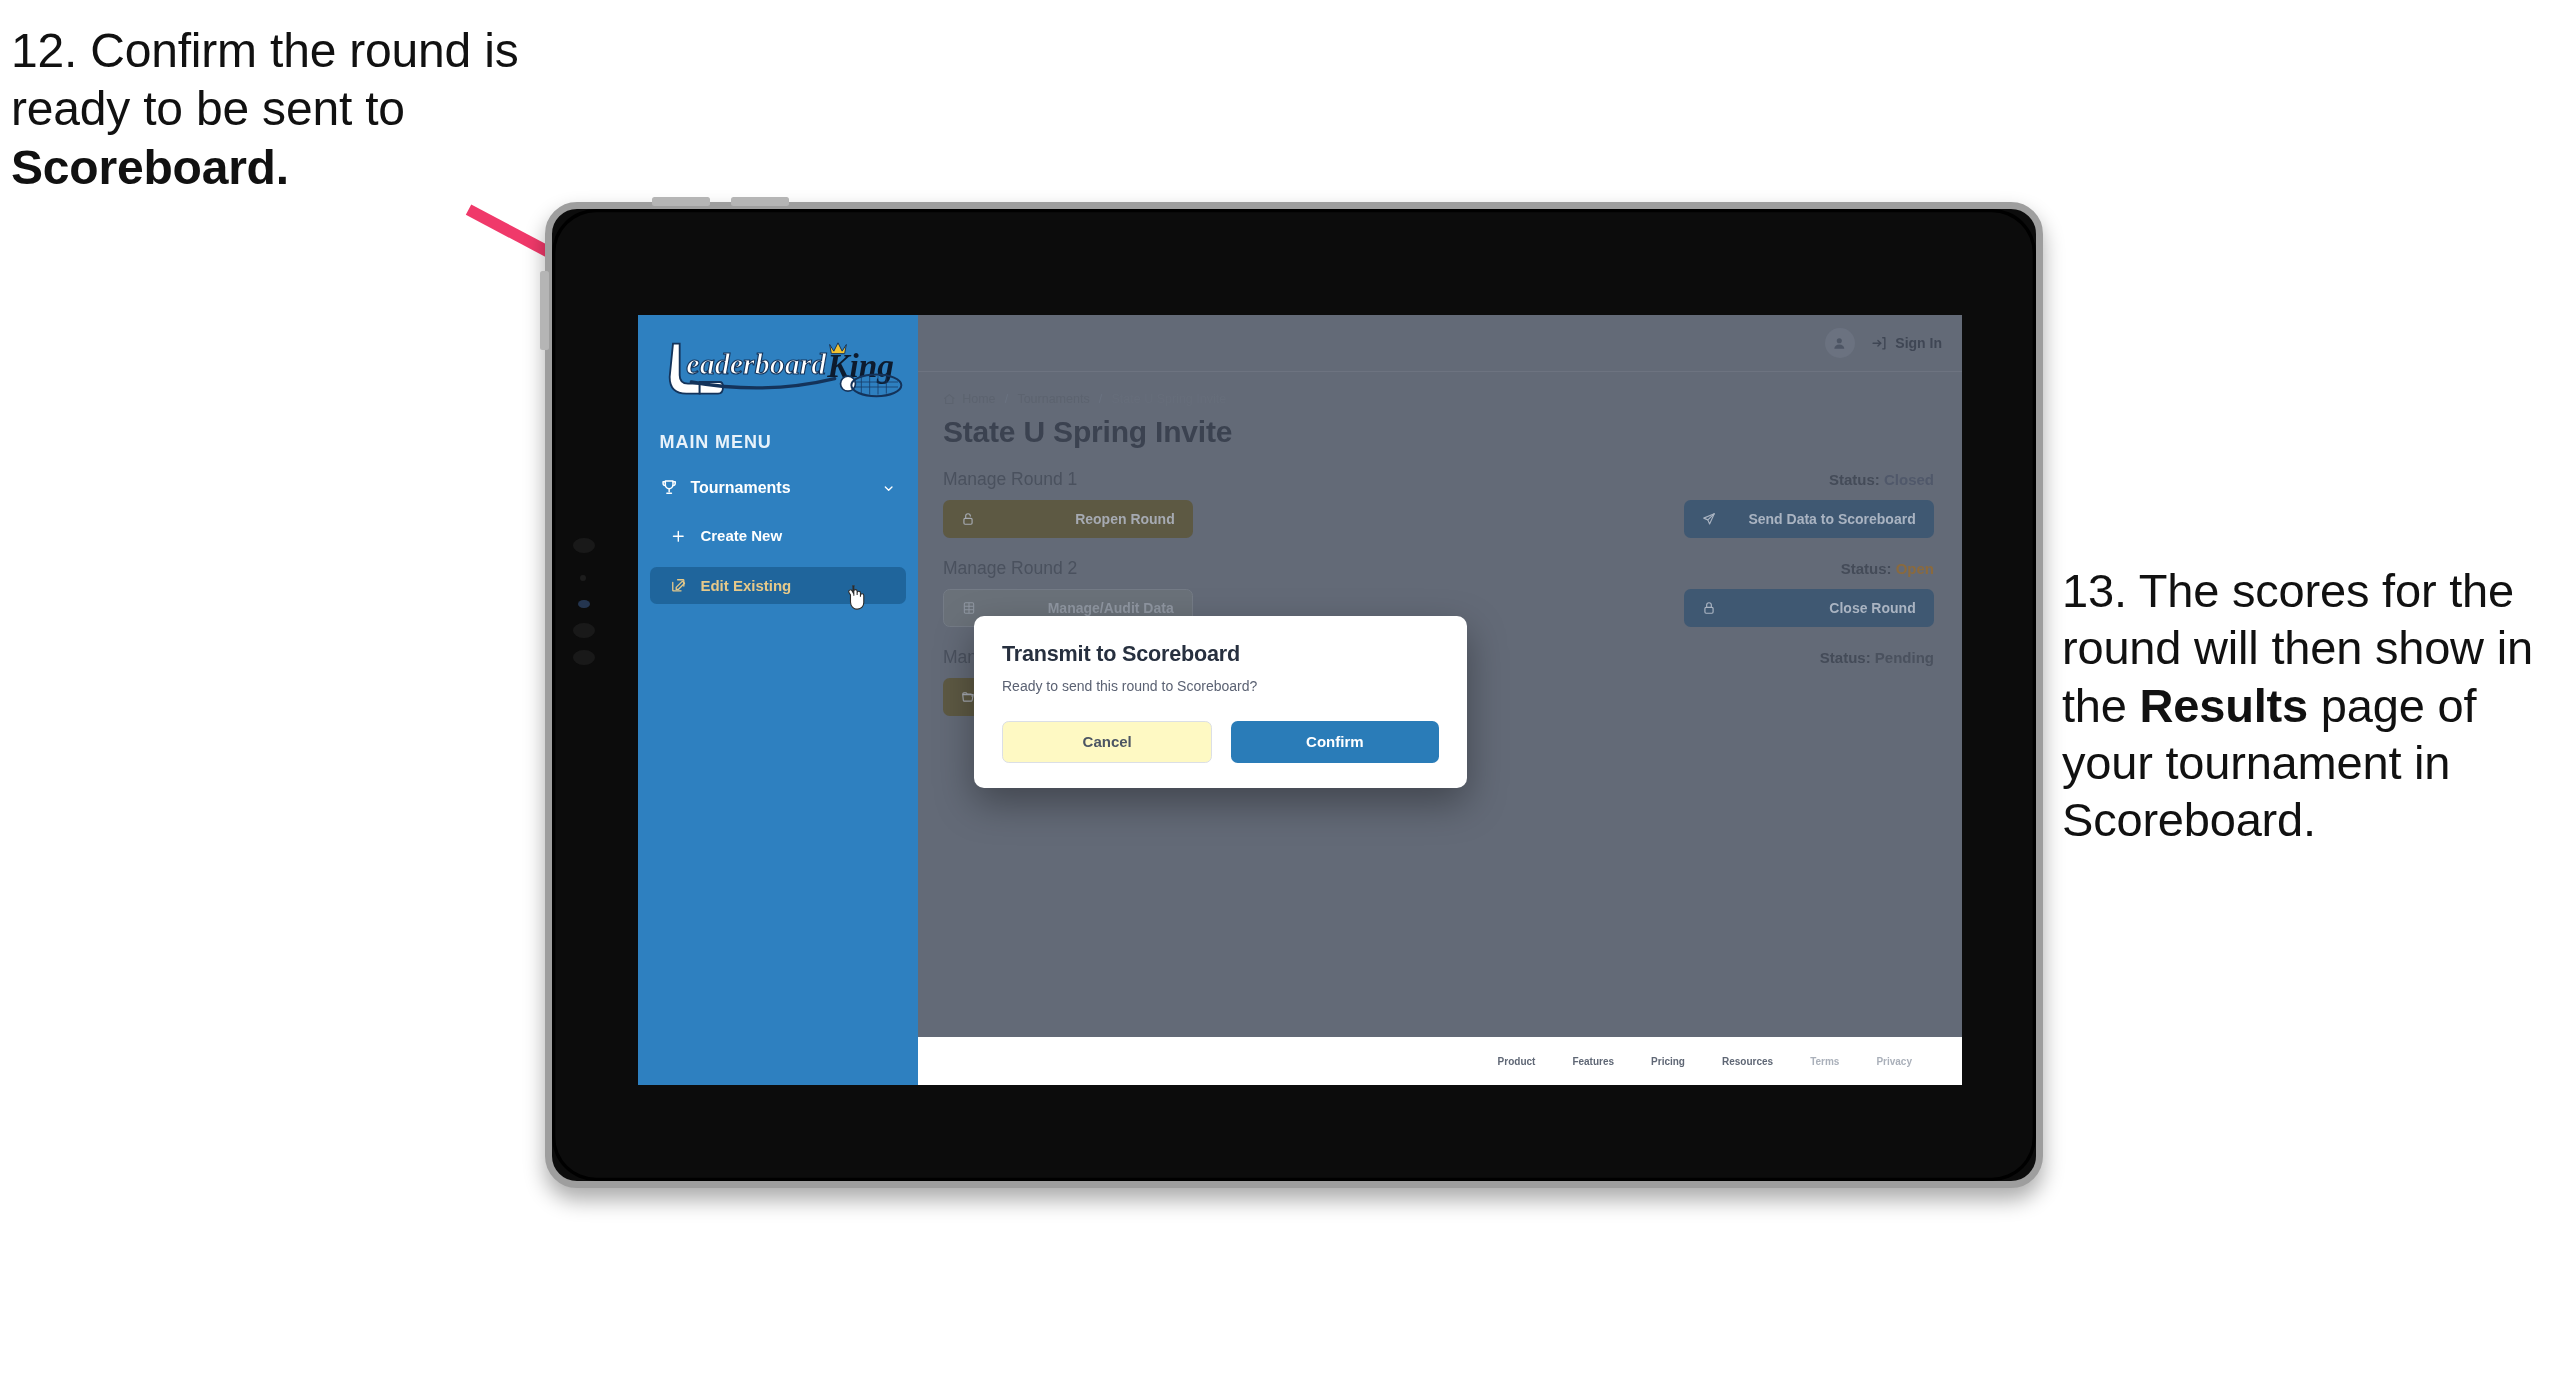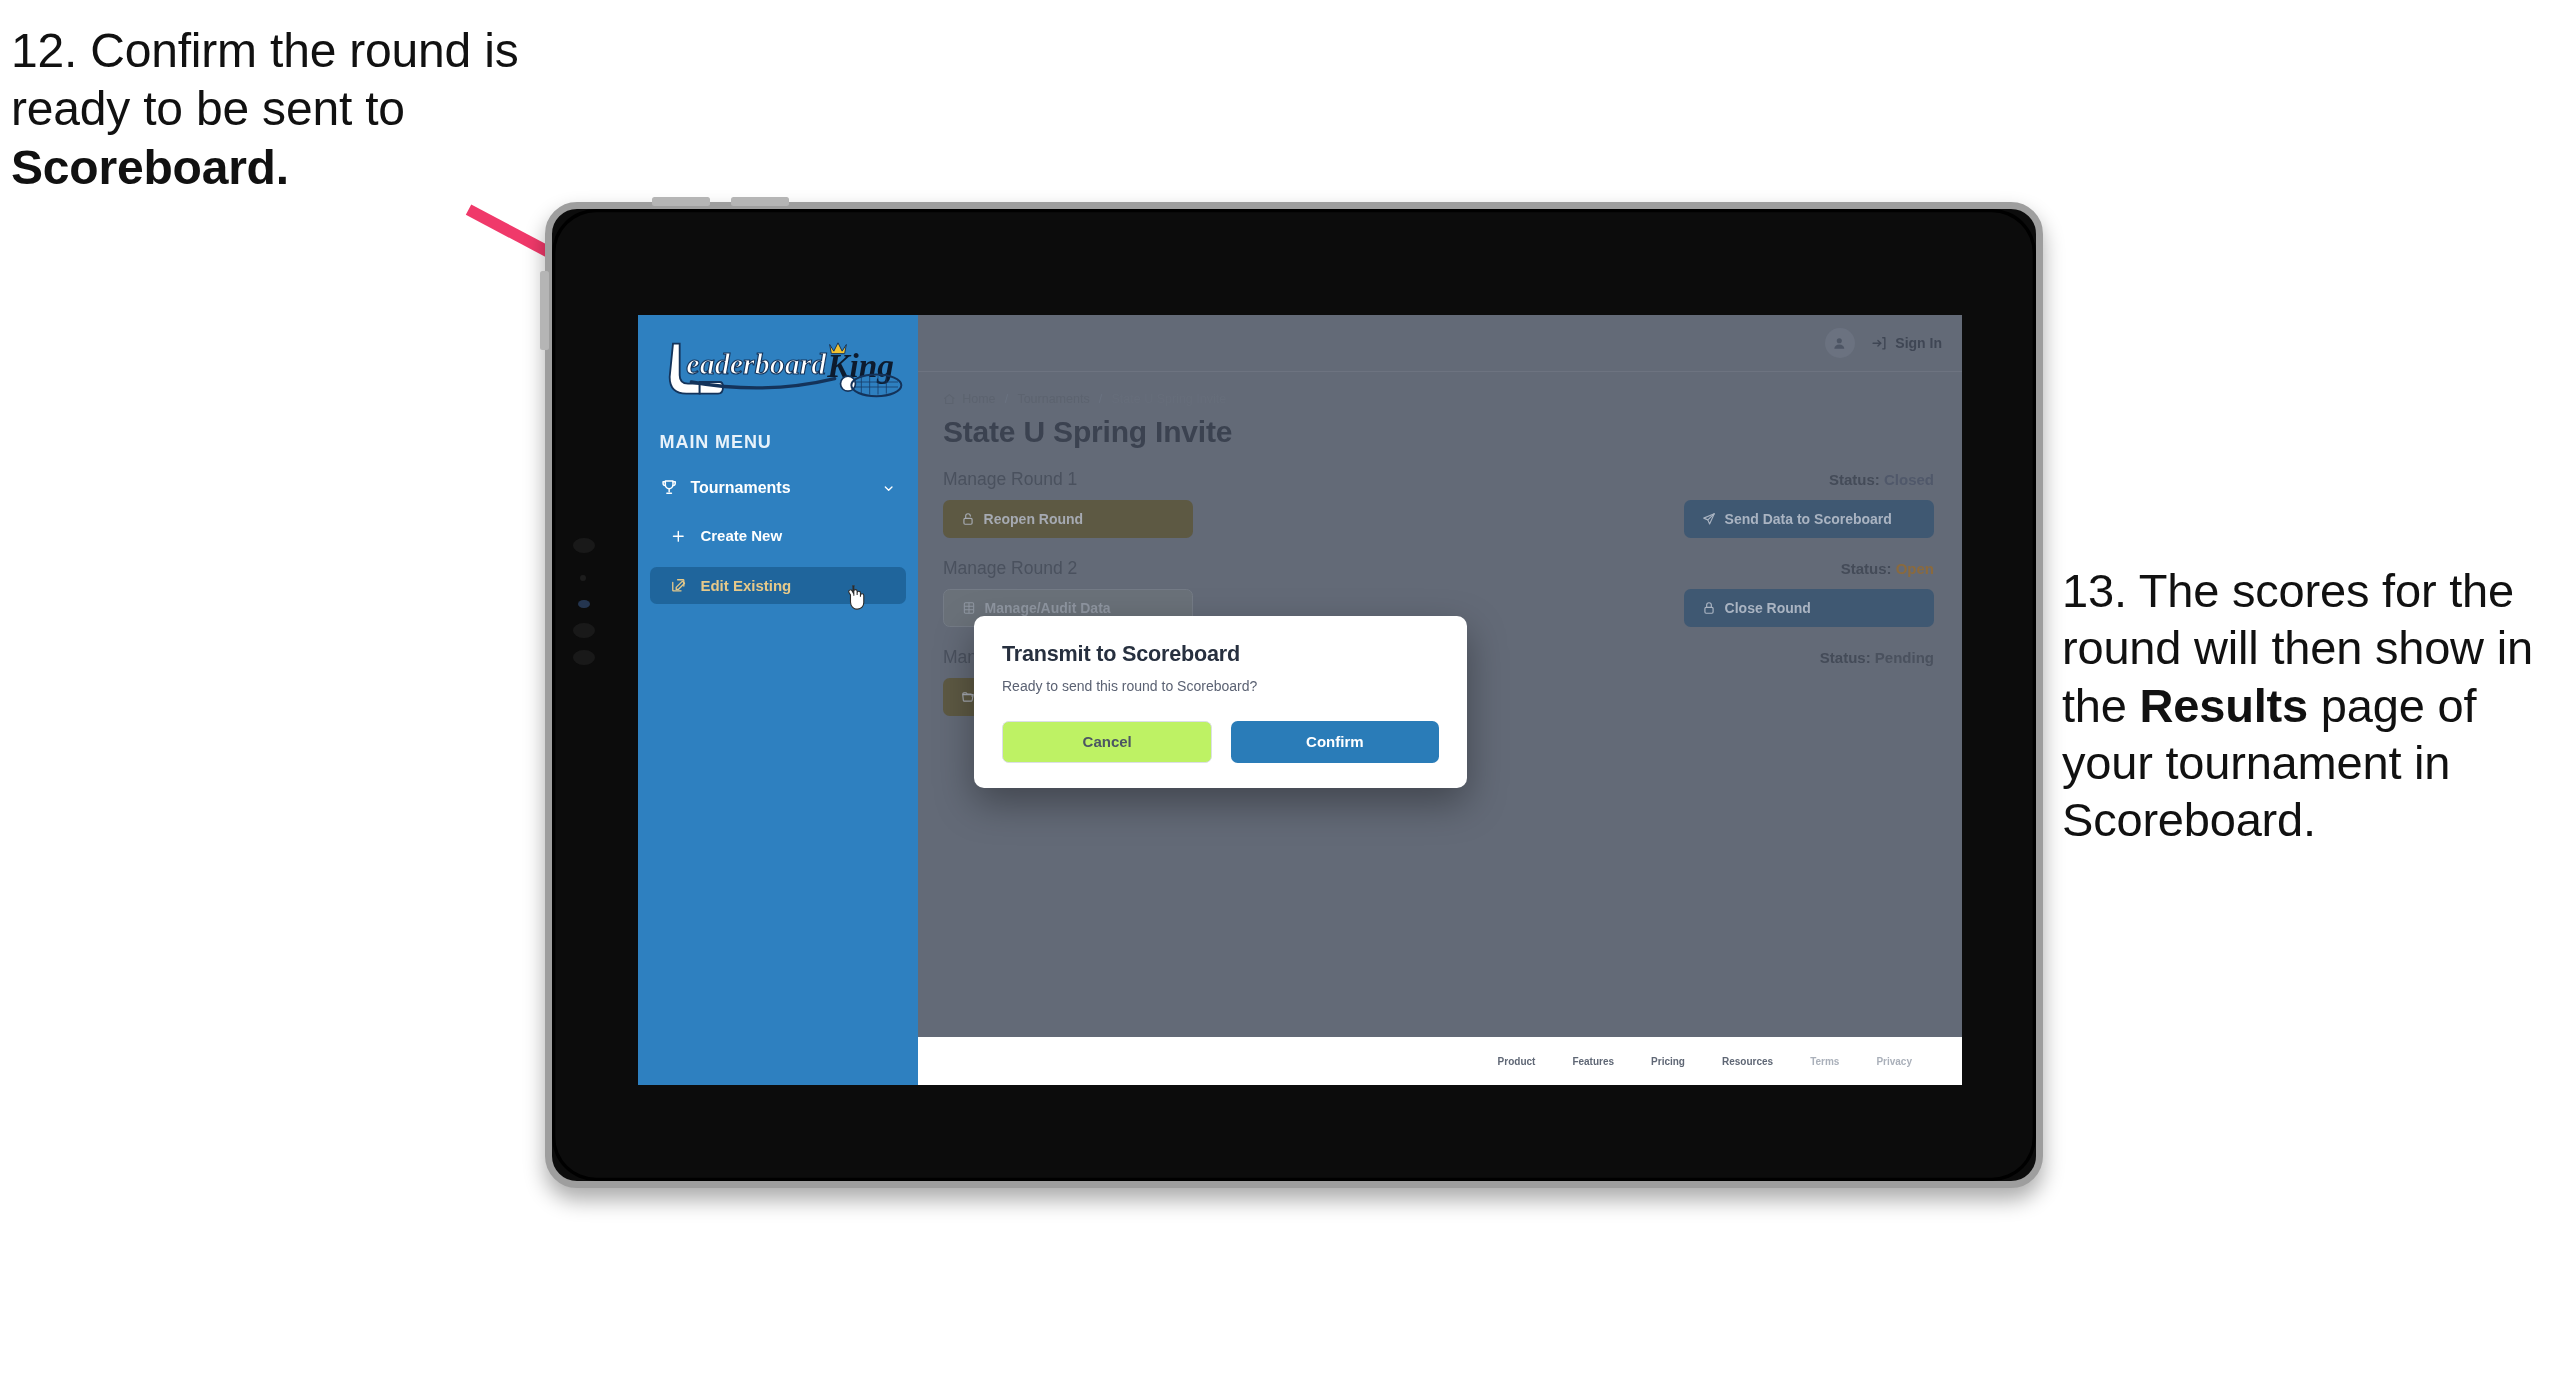--- a/index.html
+++ b/index.html
@@ -122,21 +122,21 @@
 
   .round-block { margin-top: 20px; }
   .round-head { display: flex; align-items: baseline; justify-content: space-between; }
   .round-name { color: #4a515e; font-size: 17.5px; font-weight: 400; }
   .round-status { font-size: 15px; font-weight: 700; color: #444b58; }
   .round-status .val-closed { color: #50586a; }
   .round-status .val-open { color: #8a6a3e; }
   .round-status .val-pending { color: #4a515e; }
   .round-btns { display: flex; align-items: center; justify-content: space-between; margin-top: 10px; }
   .btn {
-    display: inline-flex; align-items: center; justify-content: flex-start;
+    display: inline-flex; align-items: center; justify-content: space-between;
     height: 38px; border-radius: 6.7px; font-size: 14px; font-weight: 700;
     padding: 0 18.3px;
   }
   .btn .ic { margin-right: 8.3px; display:flex; }
   .btn-olive  { background: #5d5943; color: #a6aab2; width: 250px; }
   .btn-steel  { background: #3f5872; color: #aab4c2; width: 250px; }
   .btn-ghost  { background: #6a7179; color: #8f96a1; width: 250px; border: 0.8px solid #747b86; }
 
   
   #footer {
@@ -156,21 +156,21 @@
     padding: 25px 28px 25px 28px;
     box-shadow: 0 15px 38px rgba(0,0,0,.34);
   }
   #modal-title { color: #27303f; font-size: 21.6px; font-weight: 700; letter-spacing: -0.2px; }
   #modal-msg { margin-top: 10.8px; color: #5b6273; font-size: 14px; }
   #modal-actions { display: flex; gap: 18.3px; margin-top: 27px; }
   #modal-actions .mbtn {
     height: 42px; border-radius: 6.7px; font-size: 15px; font-weight: 700;
     display: flex; align-items: center; justify-content: center; flex: 1;
   }
-  #btn-cancel { background: #bef264; border: 0.8px solid #dbdfe6; color: #4c5563; }
+  #btn-cancel { background: #fef9c3; border: 0.8px solid #dbdfe6; color: #4c5563; }
   #btn-confirm { background: #2a7cb8; color: #ffffff; }
 </style>
 </head>
 <body>
 
 <div id="page">
 
   <div class="anno" id="anno-left">
     <span>12.</span>
     <span>Confirm the round is ready to be sent to </span><b>Scoreboard.</b>

